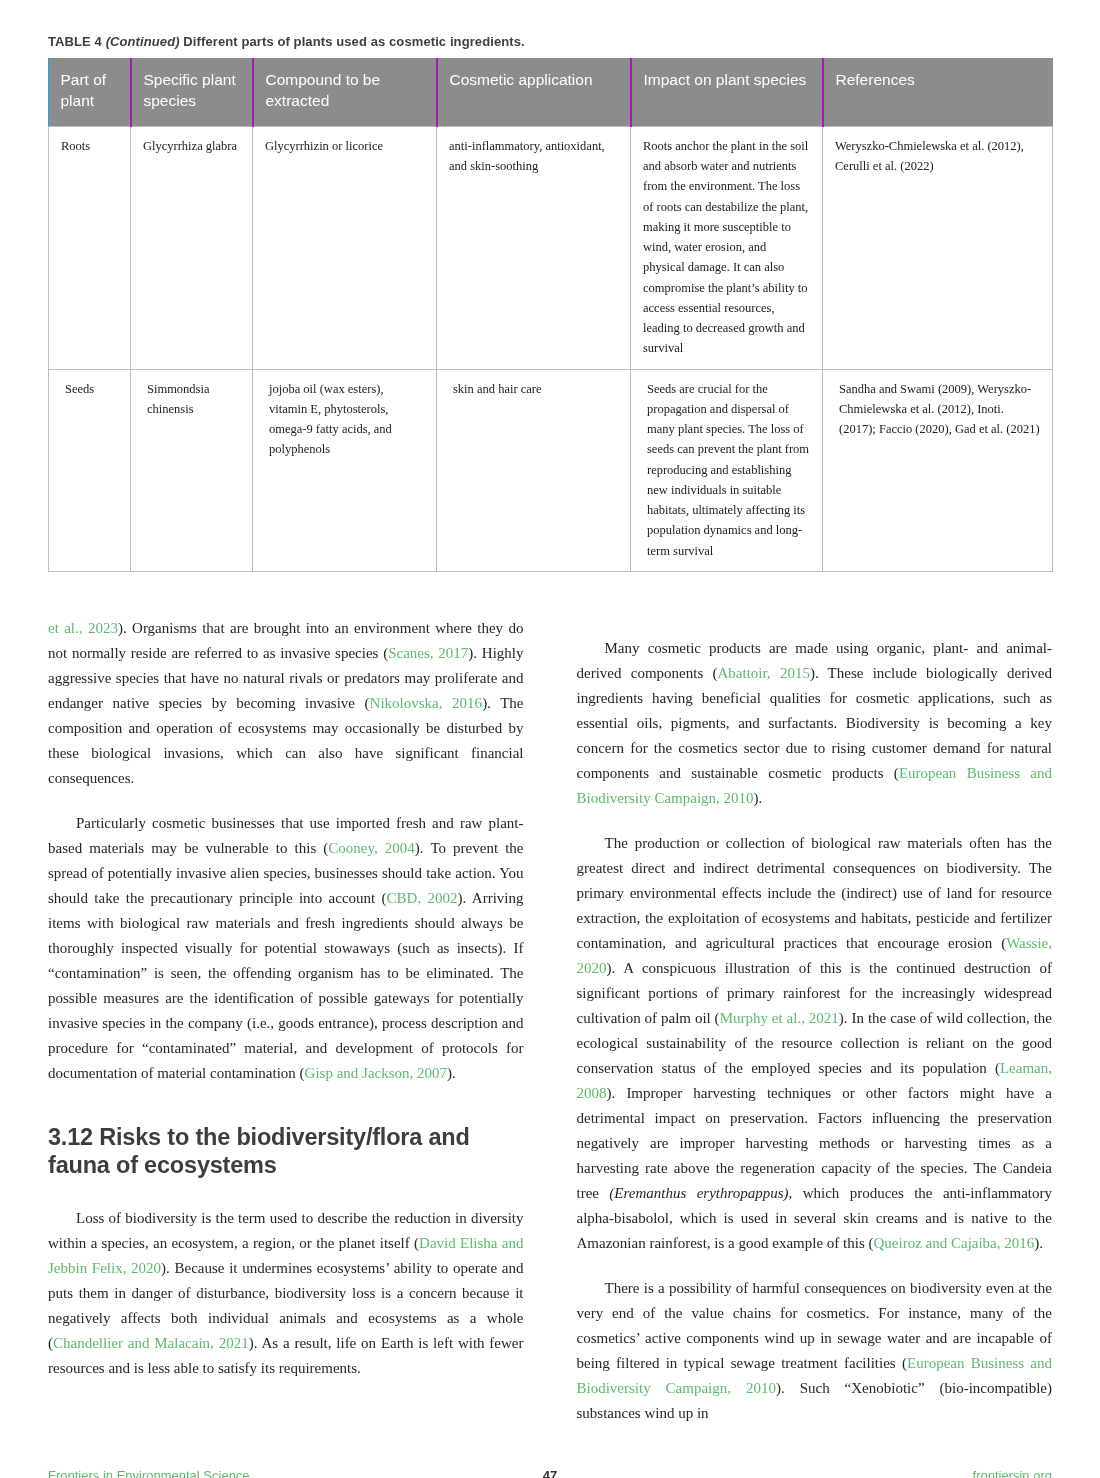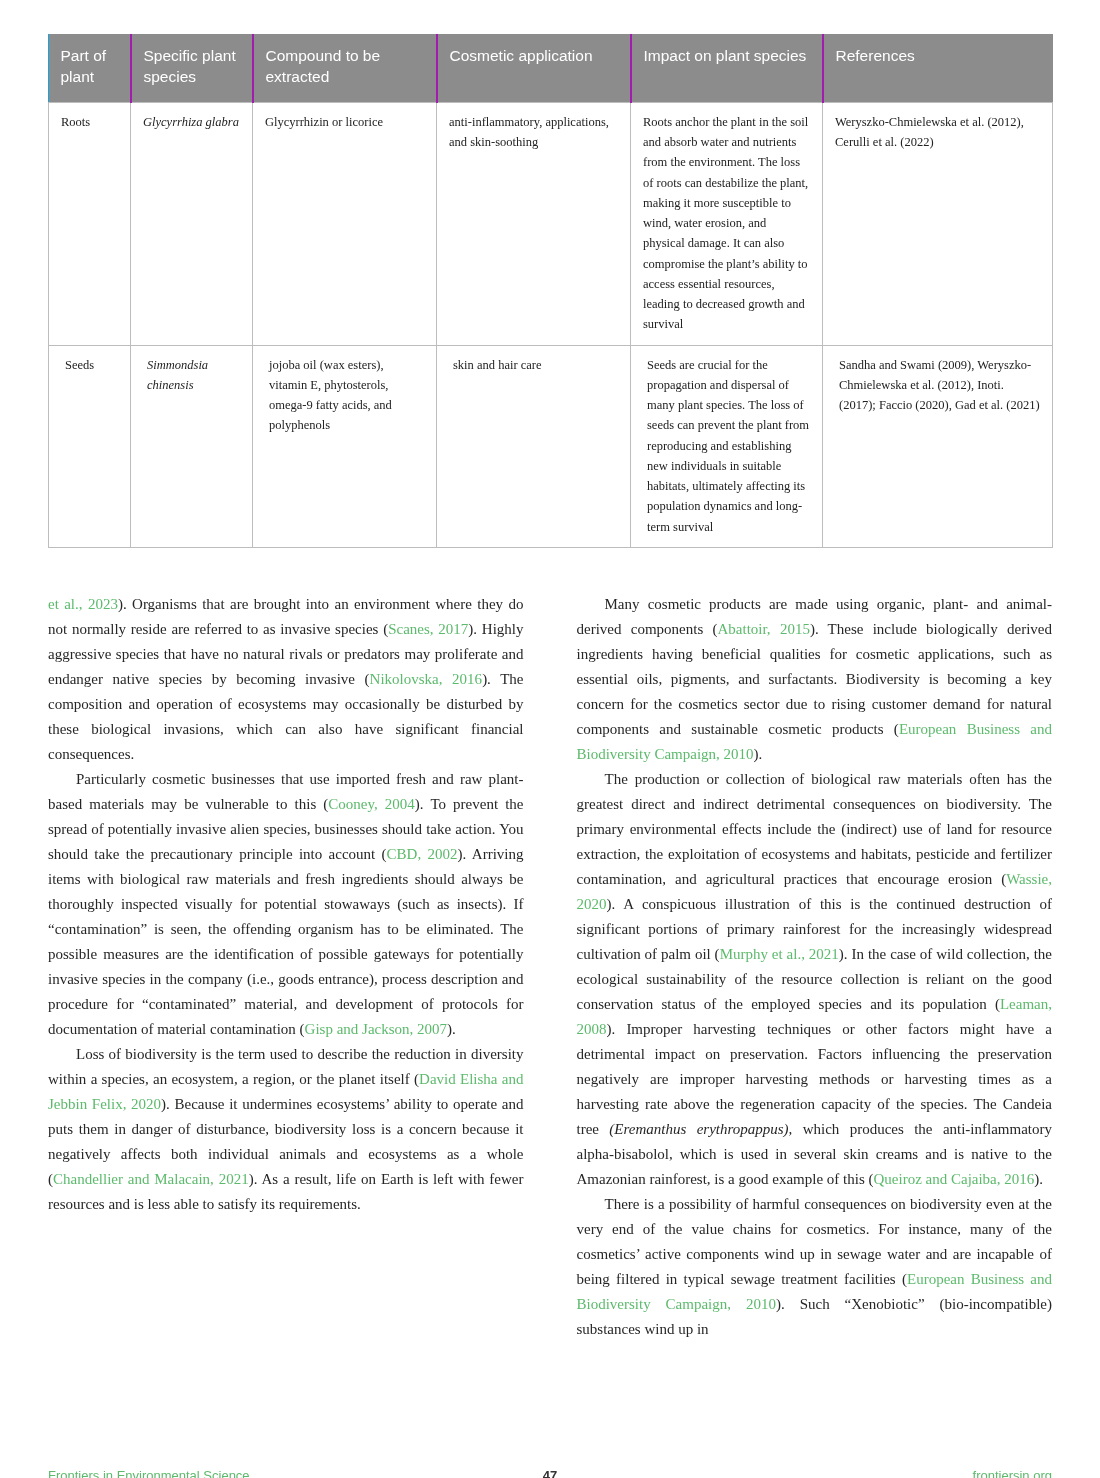--- a/index.html
+++ b/index.html
@@ -39,33 +39,33 @@
   table.plants tbody td {
     font-family: "Liberation Serif", serif;
     font-size: 12.5px; line-height: 1.62; color: #222222;
     border: 1px solid #bdbdbd;
     vertical-align: top; text-align: left;
     padding: 9px 12px 10px 12px;
     background: #ffffff;
   }
   table.plants tbody tr:nth-child(1) td { height: 205px; }
   table.plants tbody tr:nth-child(2) td { height: 174px; padding-left: 16px; }
-  td.species { font-style: italic; }
+  td.species { }
   td.refs { color: var(--link, #5cba6c); }
 
   
   .columns { display: flex; gap: 53px; margin-top: 44px; }
   .col { width: 484px; }
   .col p {
     margin: 0;
     font-family: "Liberation Serif", serif;
     font-size: 15px; line-height: 25px;
     text-align: justify; color: #262626;
   }
-  .col p.indent { text-indent: 28px; }
+  .col p.indent { text-indent: 28px; margin-top: 20px; }
   .col .link { color: var(--link, #5cba6c); cursor: pointer; }
   .col .it { font-style: italic; }
   .col h2 {
     font-family: "Liberation Sans", sans-serif;
     font-size: 23.5px; font-weight: 700; color: #3d3d3d;
     line-height: 1.18; letter-spacing: -0.2px;
     margin: 38px 0 27px 0;
   }
 
   
@@ -76,20 +76,21 @@
   }
   .footer .journal { position: absolute; left: 0; color: var(--link, #5cba6c); }
   .footer .pagenum { position: absolute; left: 50%; transform: translateX(-50%); color: #333; font-weight: bold; }
   .footer .site { position: absolute; right: 0; color: var(--link, #5cba6c); }
 </style>
 </head>
 <body>
 
 <div class="page">
 
+  <div class="table-caption"><span>TABLE 4 </span><span class="it">(Continued)</span><span> Different parts of plants used as cosmetic ingredients.</span></div>
 
   <table class="plants">
     <colgroup>
       <col style="width:82px">
         <col style="width:122px">
         <col style="width:184px">
       <col style="width:194px">
         <col style="width:192px">
         <col style="width:230px">
     </colgroup>
@@ -101,39 +102,40 @@
           <th>Cosmetic application</th>
           <th>Impact on plant species</th>
           <th>References</th>
         </tr>
     </thead>
     <tbody id="table-body">
         <tr>
           <td>Roots</td>
           <td class="species">Glycyrrhiza glabra</td>
           <td>Glycyrrhizin or licorice</td>
-          <td>anti-inflammatory, applications, and skin-soothing</td>
+          <td>anti-inflammatory, antioxidant, and skin-soothing</td>
           <td>Roots anchor the plant in the soil and absorb water and nutrients from the environment. The loss of roots can destabilize the plant, making it more susceptible to wind, water erosion, and physical damage. It can also compromise the plant’s ability to access essential resources, leading to decreased growth and survival</td>
           <td class="refs">Weryszko-Chmielewska et al. (2012), Cerulli et al. (2022)</td>
         </tr>
         <tr>
           <td>Seeds</td>
           <td class="species">Simmondsia chinensis</td>
           <td>jojoba oil (wax esters), vitamin E, phytosterols, omega-9 fatty acids, and polyphenols</td>
           <td>skin and hair care</td>
           <td>Seeds are crucial for the propagation and dispersal of many plant species. The loss of seeds can prevent the plant from reproducing and establishing new individuals in suitable habitats, ultimately affecting its population dynamics and long-term survival</td>
           <td class="refs">Sandha and Swami (2009), Weryszko-Chmielewska et al. (2012), Inoti. (2017); Faccio (2020), Gad et al. (2021)</td>
         </tr>
       </tbody>
   </table>
 
   <div class="columns">
     <div class="col" id="col-left">
         <p><span class="link">et al., 2023</span><span>). Organisms that are brought into an environment where they do not normally reside are referred to as invasive species (</span><span class="link">Scanes, 2017</span><span>). Highly aggressive species that have no natural rivals or predators may proliferate and endanger native species by becoming invasive (</span><span class="link">Nikolovska, 2016</span><span>). The composition and operation of ecosystems may occasionally be disturbed by these biological invasions, which can also have significant financial consequences.</span></p>
         <p class="indent"><span>Particularly cosmetic businesses that use imported fresh and raw plant-based materials may be vulnerable to this (</span><span class="link">Cooney, 2004</span><span>). To prevent the spread of potentially invasive alien species, businesses should take action. You should take the precautionary principle into account (</span><span class="link">CBD, 2002</span><span>). Arriving items with biological raw materials and fresh ingredients should always be thoroughly inspected visually for potential stowaways (such as insects). If “contamination” is seen, the offending organism has to be eliminated. The possible measures are the identification of possible gateways for potentially invasive species in the company (i.e., goods entrance), process description and procedure for “contaminated” material, and development of protocols for documentation of material contamination (</span><span class="link">Gisp and Jackson, 2007</span><span>).</span></p>
+        <h2>3.12 Risks to the biodiversity/flora and fauna of ecosystems</h2>
         <p class="indent"><span>Loss of biodiversity is the term used to describe the reduction in diversity within a species, an ecosystem, a region, or the planet itself (</span><span class="link">David Elisha and Jebbin Felix, 2020</span><span>). Because it undermines ecosystems’ ability to operate and puts them in danger of disturbance, biodiversity loss is a concern because it negatively affects both individual animals and ecosystems as a whole (</span><span class="link">Chandellier and Malacain, 2021</span><span>). As a result, life on Earth is left with fewer resources and is less able to satisfy its requirements.</span></p>
       </div>
     <div class="col" id="col-right">
         <p class="indent"><span>Many cosmetic products are made using organic, plant- and animal-derived components (</span><span class="link">Abattoir, 2015</span><span>). These include biologically derived ingredients having beneficial qualities for cosmetic applications, such as essential oils, pigments, and surfactants. Biodiversity is becoming a key concern for the cosmetics sector due to rising customer demand for natural components and sustainable cosmetic products (</span><span class="link">European Business and Biodiversity Campaign, 2010</span><span>).</span></p>
         <p class="indent"><span>The production or collection of biological raw materials often has the greatest direct and indirect detrimental consequences on biodiversity. The primary environmental effects include the (indirect) use of land for resource extraction, the exploitation of ecosystems and habitats, pesticide and fertilizer contamination, and agricultural practices that encourage erosion (</span><span class="link">Wassie, 2020</span><span>). A conspicuous illustration of this is the continued destruction of significant portions of primary rainforest for the increasingly widespread cultivation of palm oil (</span><span class="link">Murphy et al., 2021</span><span>). In the case of wild collection, the ecological sustainability of the resource collection is reliant on the good conservation status of the employed species and its population (</span><span class="link">Leaman, 2008</span><span>). Improper harvesting techniques or other factors might have a detrimental impact on preservation. Factors influencing the preservation negatively are improper harvesting methods or harvesting times as a harvesting rate above the regeneration capacity of the species. The Candeia tree </span><span class="it">(Eremanthus erythropappus),</span><span> which produces the anti-inflammatory alpha-bisabolol, which is used in several skin creams and is native to the Amazonian rainforest, is a good example of this (</span><span class="link">Queiroz and Cajaiba, 2016</span><span>).</span></p>
         <p class="indent"><span>There is a possibility of harmful consequences on biodiversity even at the very end of the value chains for cosmetics. For instance, many of the cosmetics’ active components wind up in sewage water and are incapable of being filtered in typical sewage treatment facilities (</span><span class="link">European Business and Biodiversity Campaign, 2010</span><span>). Such “Xenobiotic” (bio-incompatible) substances wind up in</span></p>
       </div>
   </div>
 
   <div class="footer">

